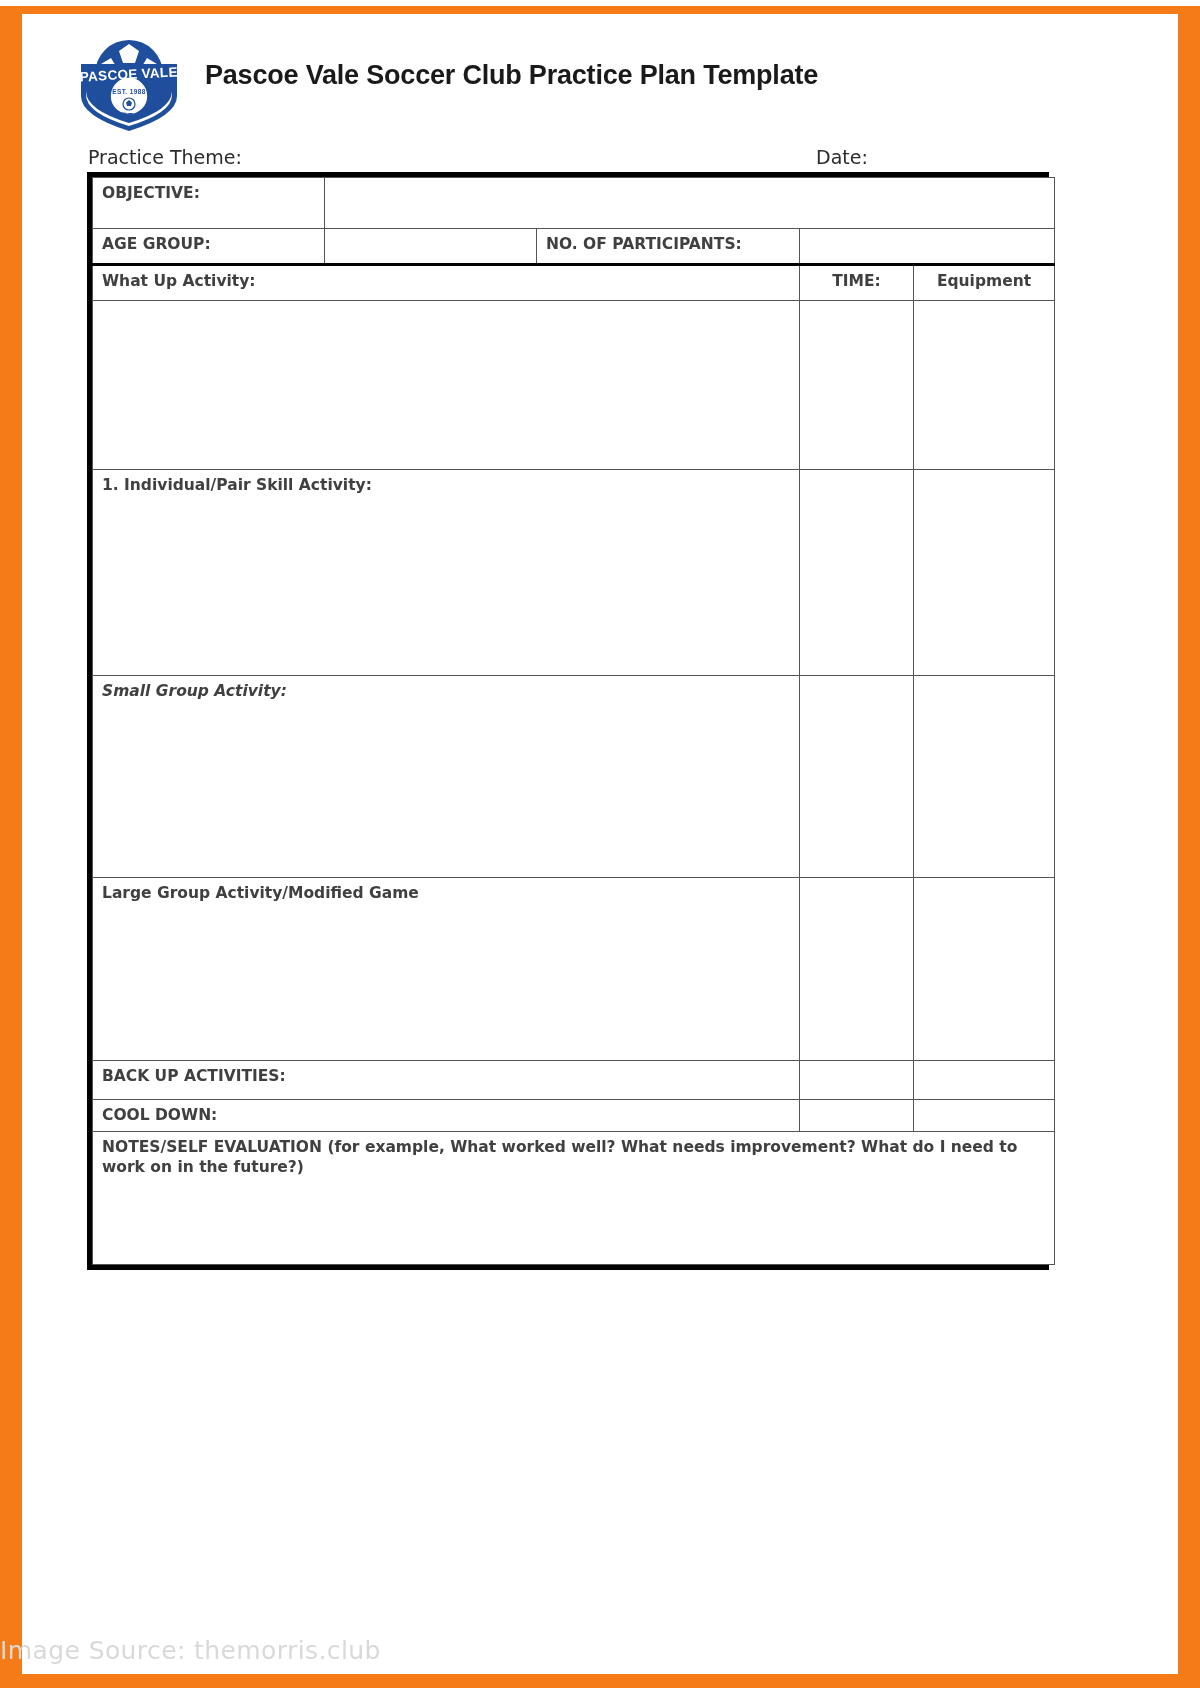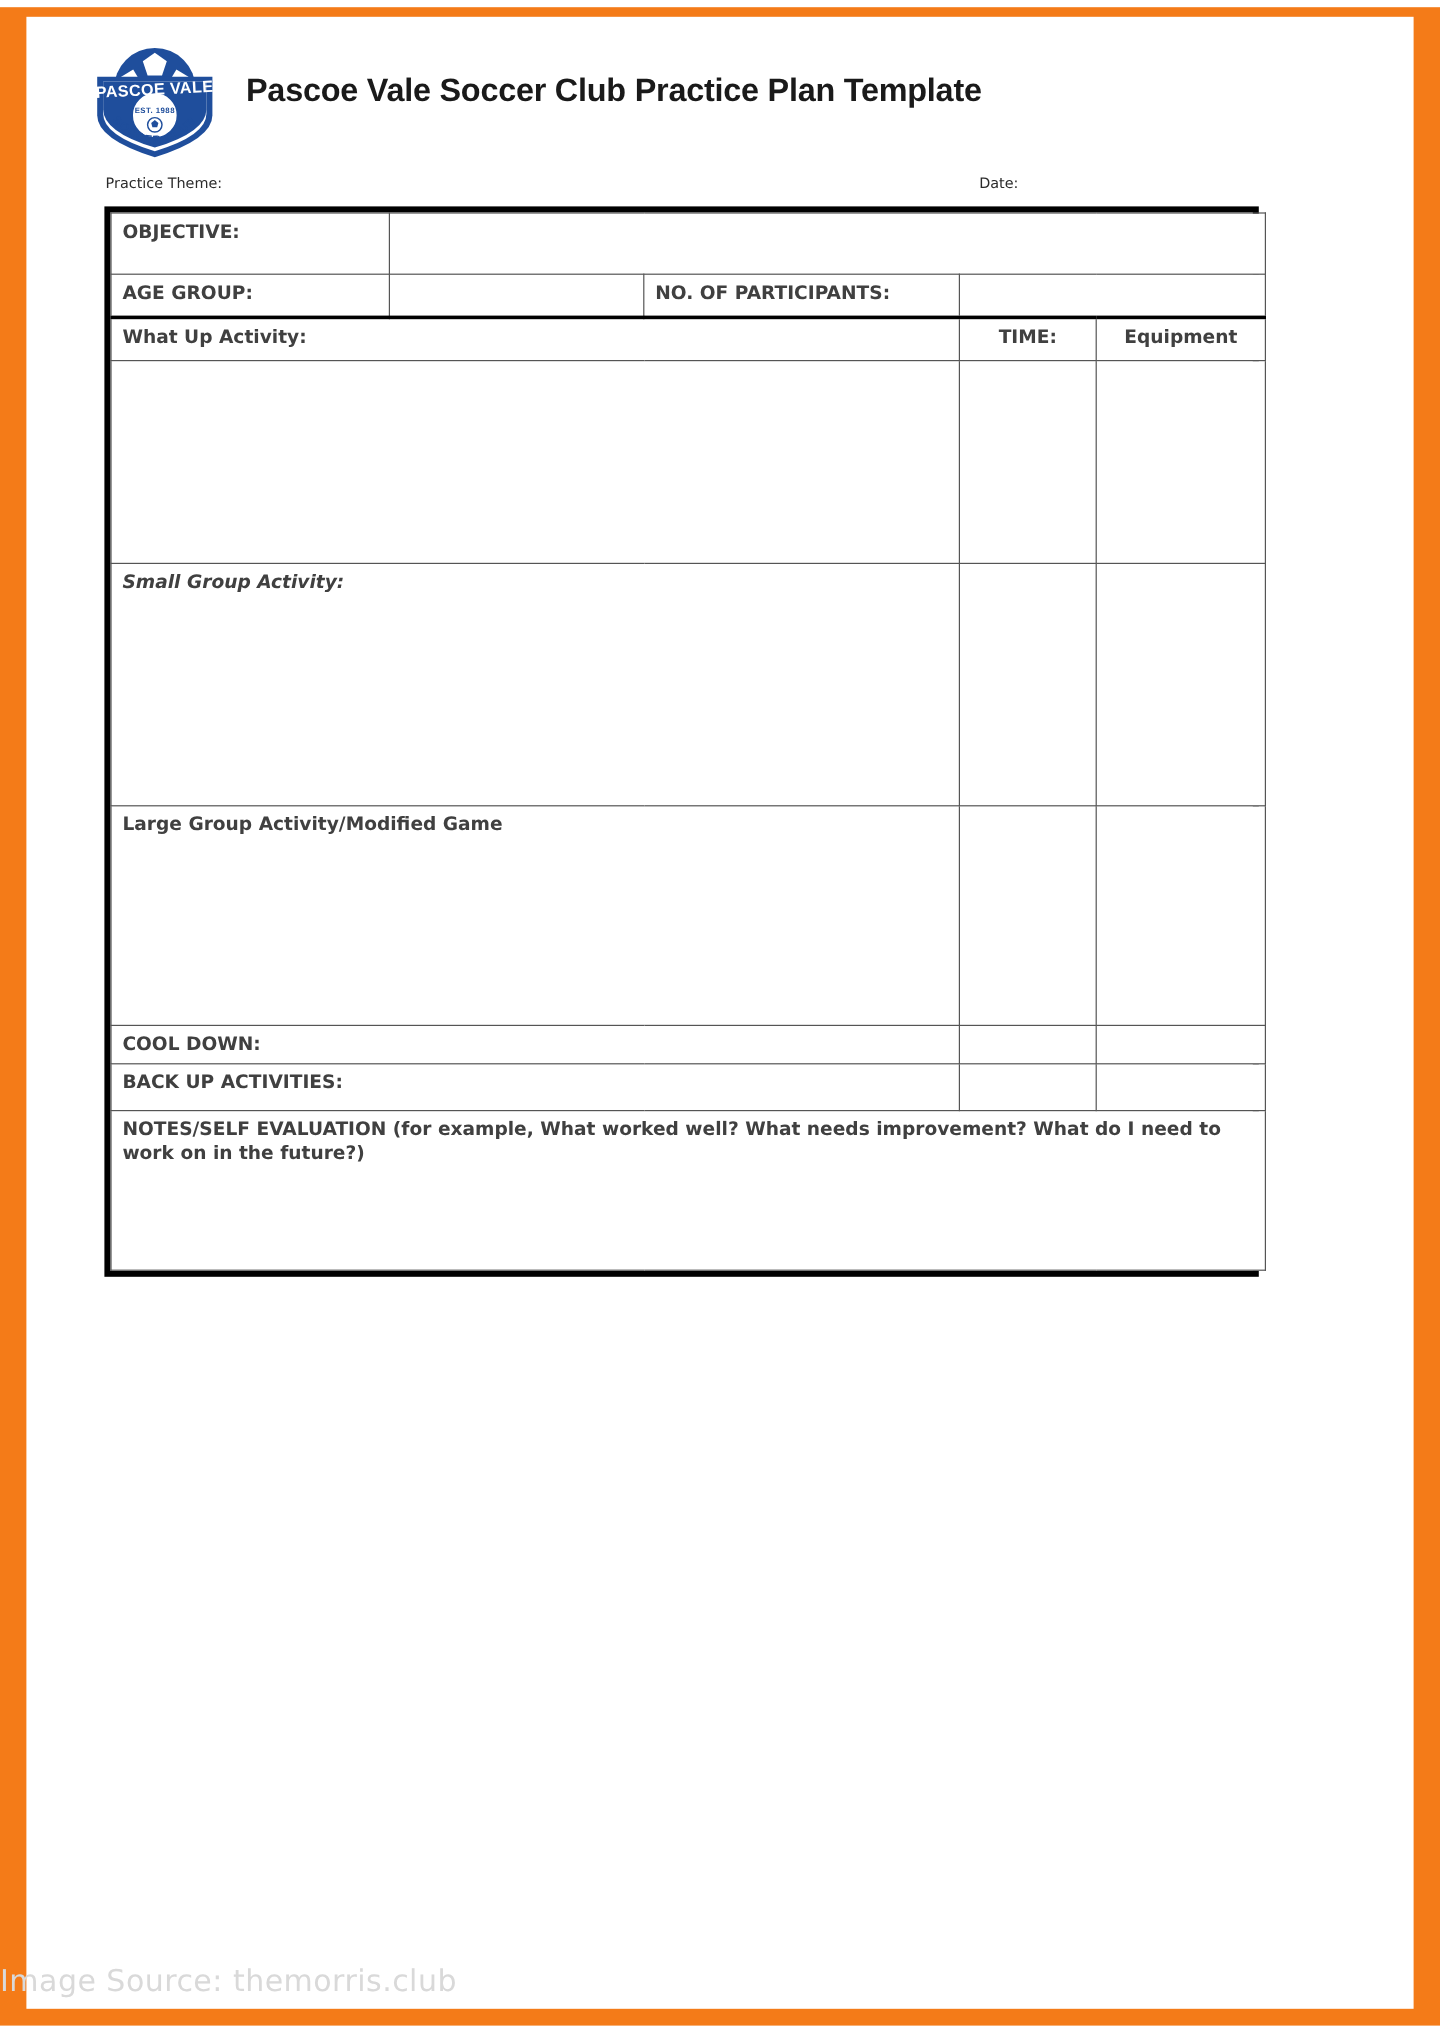--- a/index.html
+++ b/index.html
@@ -66,21 +66,21 @@
   }
 
   
   #meta-row {
     position: absolute;
     left: 88px;
     top: 146px;
     width: 980px;
     height: 26px;
     font-family: "DejaVu Sans", sans-serif;
-    font-size: 12px;
+    font-size: 19px;
     color: #2b2b2b;
   }
   #meta-theme { position: absolute; left: 0; top: 0; }
   #meta-date  { position: absolute; left: 728px; top: 0; }
 
   
   #plan-table {
     position: absolute;
     left: 87px;
     top: 172px;
@@ -223,55 +223,62 @@
           <span class="lbl" style="padding-left:0;">Equipment</span>
         </td>
       </tr>
 
       <tr>
         <td colspan="3" class="cell-blank" style="height:168px;"></td>
         <td class="cell-blank"></td>
         <td class="cell-blank"></td>
       </tr>
 
+      <tr>
+        <td colspan="3" style="height:205px;">
+          <span class="lbl">1. Individual/Pair Skill Activity:</span>
+        </td>
+        <td class="cell-blank"></td>
+        <td class="cell-blank"></td>
+      </tr>
 
 
       <tr>
         <td colspan="3" style="height:201px;font-style:italic;">
           <span class="lbl">Small Group Activity:</span>
         </td>
         <td class="cell-blank"></td>
         <td class="cell-blank"></td>
       </tr>
 
       <tr>
         <td colspan="3" style="height:182px;">
           <span class="lbl">Large Group Activity/Modified Game</span>
         </td>
         <td class="cell-blank"></td>
         <td class="cell-blank"></td>
       </tr>
 
       <tr>
+        <td colspan="3" style="height:38px;">
+          <span class="lbl">BACK UP ACTIVITIES:</span>
+        </td>
+        <td class="cell-blank"></td>
+        <td class="cell-blank"></td>
+      </tr>
+
+      <tr>
         <td colspan="3" style="height:30px;">
           <span class="lbl">COOL DOWN:</span>
         </td>
         <td class="cell-blank"></td>
         <td class="cell-blank"></td>
       </tr>
 
       <tr>
-        <td colspan="3" style="height:38px;">
-          <span class="lbl">BACK UP ACTIVITIES:</span>
-        </td>
-        <td class="cell-blank"></td>
-        <td class="cell-blank"></td>
-      </tr>
-
-      <tr>
         <td colspan="5" style="height:132px;">
           <span class="lbl" style="padding-right:14px;">NOTES/SELF EVALUATION (for example, What worked well? What needs improvement? What do I need to work on in the future?)</span>
         </td>
       </tr>
 
     </tbody>
   </table>
 </div>
 
 <div id="footer-credit">Image Source: themorris.club</div>

